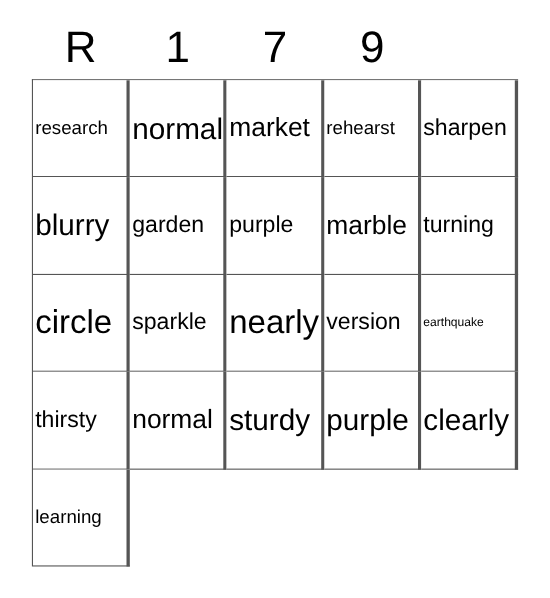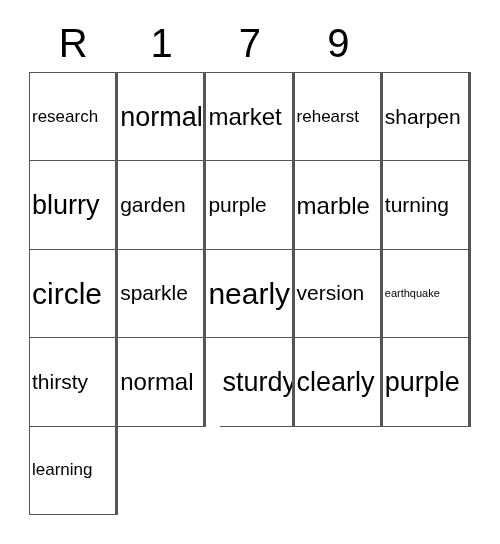--- a/index.html
+++ b/index.html
@@ -139,27 +139,27 @@
     <div class="cell" style="border-right-color: rgb(85, 85, 85); border-bottom-color: rgb(85, 85, 85);">
         <span class="cell-text fs-xs">earthquake</span>
       </div>
     <div class="cell" style="border-right-color: rgb(85, 85, 85); border-bottom-color: rgb(85, 85, 85);">
         <span class="cell-text fs-md">thirsty</span>
       </div>
     <div class="cell" style="border-right-color: rgb(85, 85, 85); border-bottom-color: rgb(85, 85, 85);">
         <span class="cell-text fs-lg">normal</span>
       </div>
 
-    <div class="cell" style="border-right-color: rgb(85, 85, 85); border-bottom-color: rgb(85, 85, 85); margin-left: 14px;">
+    <div class="cell" style="border-right-color: rgb(85, 85, 85); border-bottom-color: rgb(85, 85, 85);">
         <span class="cell-text fs-xl">sturdy</span>
       </div>
     <div class="cell" style="border-right-color: rgb(85, 85, 85); border-bottom-color: rgb(85, 85, 85);">
-        <span class="cell-text fs-xl">clearly</span>
+        <span class="cell-text fs-xl">purple</span>
       </div>
     <div class="cell" style="border-right-color: rgb(85, 85, 85); border-bottom-color: rgb(85, 85, 85);">
-        <span class="cell-text fs-xl">purple</span>
+        <span class="cell-text fs-xl">clearly</span>
       </div>
     <div class="cell" style="border-right-color: rgb(85, 85, 85); border-bottom-color: rgb(85, 85, 85);">
         <span class="cell-text fs-sm">learning</span>
       </div>
 
   </div>
 </div>
 
 </body></html>

